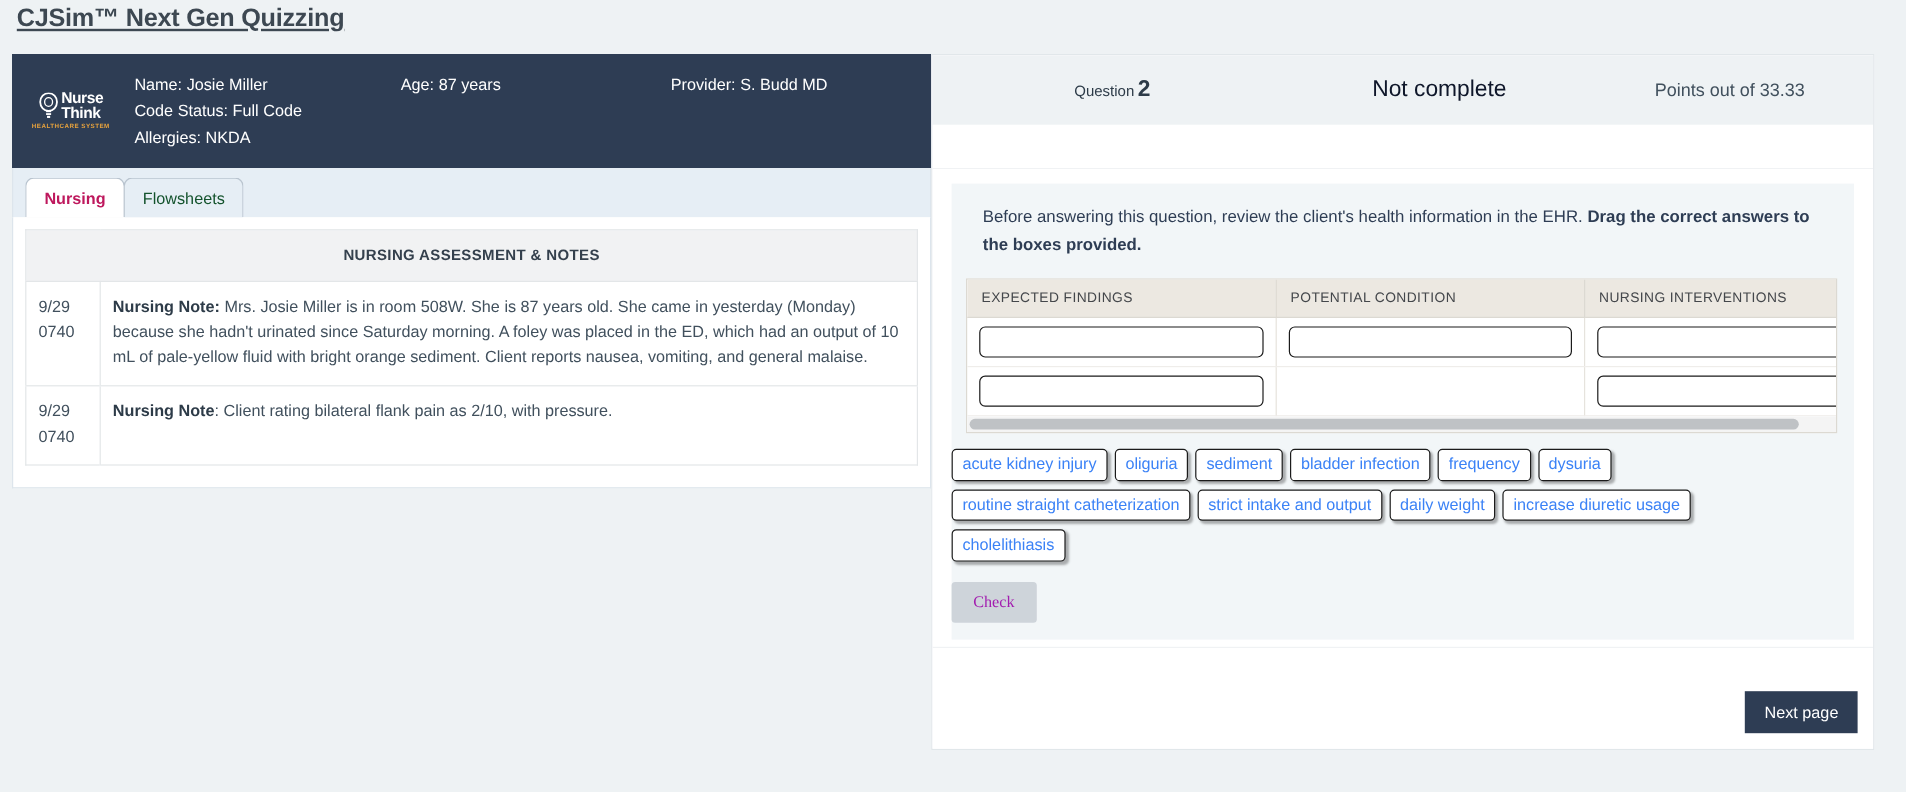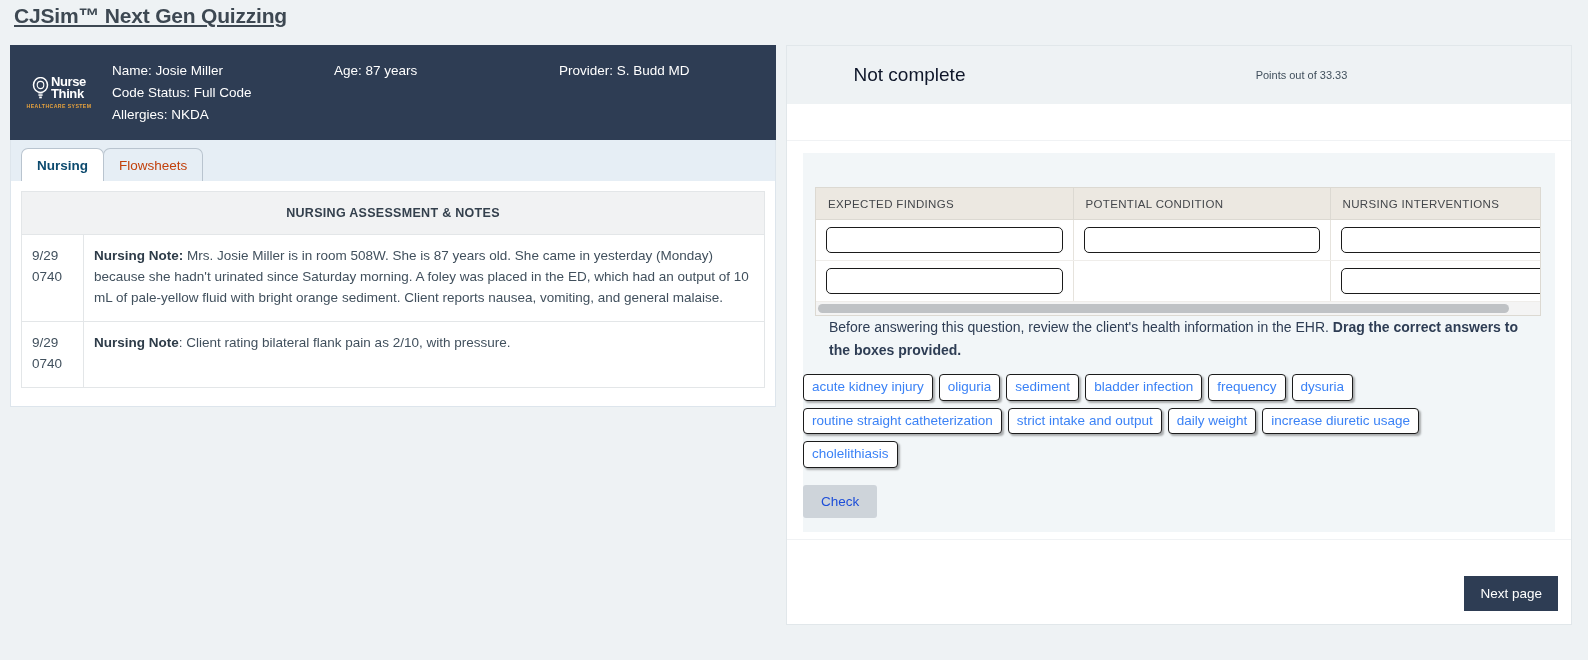--- a/index.html
+++ b/index.html
@@ -28,21 +28,21 @@
     color: #2e6da4;
     text-decoration: none;
   }
   #breadcrumb .sep { color: #9aa7b2; margin: 0 4px; }
 
   
   #columns {
     display: flex;
     align-items: flex-start;
     padding: 0 10px;
-    gap: 10px;
+    gap: 0;
   }
   #left-col { width: 766px; flex: none; }
   #right-col { width: 786px; flex: none; }
 
   
   #patient-banner {
     background: #2e3d54;
     color: #ffffff;
     height: 95px;
     display: flex;
@@ -86,29 +86,29 @@
     border-left: 1px solid #dde5ec;
     border-right: 1px solid #dde5ec;
   }
   #tabs { display: flex; align-items: flex-end; }
   .tab {
     border: 1px solid #b9c4cf;
     border-bottom: none;
     border-radius: 7px 7px 0 0;
     padding: 9px 15px 8px 15px;
     font-size: 13.5px;
-    color: #c2410c;
+    color: #14532d;
     background: #e6eef5;
     margin-right: -1px;
     cursor: pointer;
     white-space: nowrap;
   }
   .tab.active {
     background: #ffffff;
-    color: #0c4a6e;
+    color: #be185d;
     font-weight: bold;
     position: relative;
     z-index: 2;
   }
 
   
   #notes-card {
     background: #ffffff;
     border: 1px solid #dde5ec;
     border-top: none;
@@ -161,21 +161,21 @@
     background: #eef2f4;
     height: 58px;
     display: flex;
     align-items: center;
     flex: none;
   }
   .qh-qnum { width: 300px; text-align: center; }
   .qh-qnum .lbl { font-size: 12.5px; color: #2d3b48; }
   .qh-qnum .num { font-size: 19px; font-weight: bold; color: #2d3b48; margin-left: 3px; }
   .qh-state { width: 245px; text-align: center; font-size: 19px; color: #0f172a; }
-  .qh-points { flex: 1; text-align: center; font-size: 11px; color: #41505d; }
+  .qh-points { flex: 1; text-align: center; font-size: 15px; color: #41505d; }
 
   #q-gap { height: 37px; background: #ffffff; border-bottom: 1px solid #f0f2f4; flex: none; }
 
   #q-body { flex: 1; position: relative; background: #ffffff; }
 
   #q-content {
     position: absolute;
     left: 16px; top: 12px; right: 0; 
     width: 752px;
     background: #f2f6f8;
@@ -263,23 +263,23 @@
     white-space: nowrap;
   }
   #check-btn {
     margin: 17px 0 0 0;
     display: inline-block;
     background: #ced4da;
     border: none;
     border-radius: 3px;
     padding: 9px 18px;
     font-size: 13.5px;
-    color: #1d4ed8;
+    color: #a21caf;
     cursor: pointer;
-    font-family: Liberation Sans, sans-serif;
+    font-family: Liberation Serif, serif;
   }
 
   #q-divider {
     position: absolute;
     left: 0; right: 0; top: 398px;
     border-top: 1px solid #f0f2f4;
   }
 
   #next-wrap {
     position: absolute;
@@ -389,29 +389,36 @@
           </tr>
         </tbody>
       </table>
     </div>
   </div>
 
   <div id="right-col">
     <div id="question-panel">
 
       <div id="q-header">
+        <div class="qh-qnum">
+          <span class="lbl">Question</span><span class="num">2</span>
+        </div>
         <div class="qh-state">Not complete</div>
         <div class="qh-points">Points out of 33.33</div>
       </div>
 
       <div id="q-gap"></div>
 
       <div id="q-body">
 
         <div id="q-content">
+
+          <div id="q-prompt">
+            <span>Before answering this question, review the client's health information in the EHR. </span><b>Drag the correct answers to the boxes provided.</b>
+          </div>
 
           <div id="dd-wrap">
             <div id="dd-scroll">
               <table id="dd-table">
                 <thead>
                   <tr>
                     <th style="width:257px">EXPECTED FINDINGS</th>
                     <th style="width:257px">POTENTIAL CONDITION</th>
                     <th style="width:426px">NURSING INTERVENTIONS</th>
                   </tr>
@@ -438,24 +445,20 @@
                       </td>
                   </tr>
                 </tbody>
               </table>
             </div>
             <div id="dd-scrollbar">
               <div id="dd-thumb"></div>
             </div>
           </div>
 
-          <div id="q-prompt">
-            <span>Before answering this question, review the client's health information in the EHR. </span><b>Drag the correct answers to the boxes provided.</b>
-          </div>
-
           <div id="chips">
             <span class="chip">acute kidney injury</span>
             <span class="chip">oliguria</span>
             <span class="chip">sediment</span>
             <span class="chip">bladder infection</span>
             <span class="chip">frequency</span>
             <span class="chip">dysuria</span>
             <span class="chip">routine straight catheterization</span>
             <span class="chip">strict intake and output</span>
             <span class="chip">daily weight</span>

